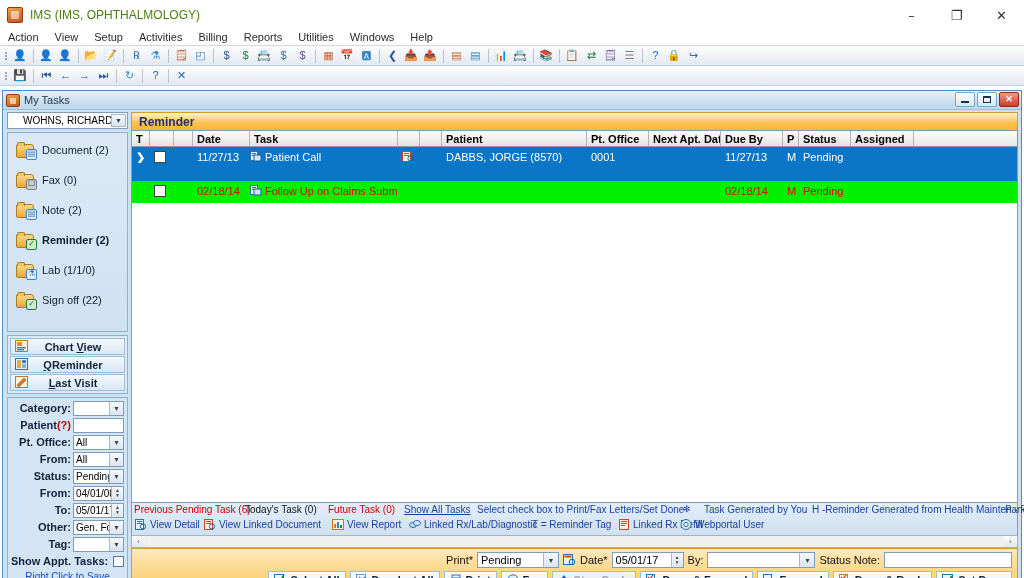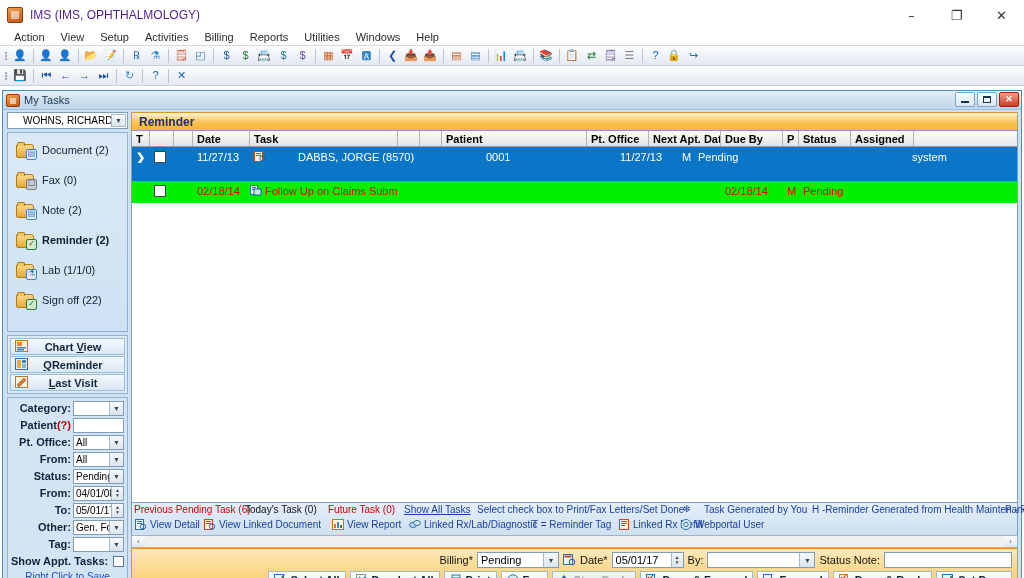--- a/index.html
+++ b/index.html
@@ -29,32 +29,32 @@
   .titlebar .app-icon {
     width: 16px; height: 16px; margin-left: 7px; margin-right: 7px;
     background: linear-gradient(160deg,#f0a24a,#c2561a);
     border: 1px solid #8b3c10; border-radius: 2px;
     position: relative; flex: 0 0 16px;
   }
   .titlebar .app-icon::after{
     content:""; position:absolute; left:3px; top:3px; width:8px; height:8px;
     background:#fff; opacity:.55; border-radius:1px;
   }
-  .titlebar .title-text { font-size: 12px; color: #4c1d95; }
+  .titlebar .title-text { font-size: 12px; color: #4d7c0f; }
   .win-btns { position: absolute; right: 0; top: 0; height: 30px; display: flex; }
   .win-btn {
     width: 45px; height: 30px; display: flex; align-items: center; justify-content: center;
     font-size: 13px; color: #333; font-family: "DejaVu Sans", sans-serif;
   }
 
   
   .menubar {
     height: 16px; flex: 0 0 16px;
     display: flex; align-items: center;
-    background: #ffffff; padding-left: 6px;
+    background: #ffffff; padding-left: 0;
     border-bottom: 1px solid #d7d7d7;
   }
   .menubar .mi { font-size: 11px; color: #2b2b2b; padding: 0 8px; line-height: 15px; }
 
   
   .toolbar {
     flex: 0 0 20px; height: 20px;
     background: linear-gradient(180deg,#fdfdfe 0%, #eef2f7 55%, #e2e9f1 100%);
     border-bottom: 1px solid #c6d0dc;
     display: flex; align-items: center; padding-left: 2px;
@@ -702,33 +702,44 @@
             <div class="grid-body" id="grid-body">
                 <div class="grow sel">
                   <div class="gc" style="width: 18px; flex: 0 0 18px;">
                     <span class="rowmark" style="color: rgb(255, 255, 255);">❯</span>
                   </div>
                   <div class="gc" style="width: 24px; flex: 0 0 24px; padding-top: 0px;">
                     <span class="cell-chk"></span>
                   </div>
                   <div class="gc" style="width: 19px; flex: 0 0 19px; padding-left: 2px;"></div>
                   <div class="gc" style="width: 57px; flex: 0 0 57px;">11/27/13</div>
+                  <div class="gc" style="width: 148px; flex: 0 0 148px; padding-left: 0px;">
+                    <span class="mini-ico">
+                      <svg width="12" height="11" viewBox="0 0 12 11">
+                        <rect x="0.5" y="0.5" width="7" height="9" fill="#eef7ff" stroke="#2e6fb0"></rect>
+                        <rect x="2" y="2" width="4" height="1" fill="#2e6fb0"></rect>
+                        <rect x="2" y="4" width="4" height="1" fill="#2e6fb0"></rect>
+                        <rect x="4" y="4" width="7" height="6" fill="#cfe6f8" stroke="#1a5f9c"></rect>
+                      </svg>
+                    </span>
+                    <span>Patient Call</span>
+                  </div>
                   <div class="gc" style="width: 22px; flex: 0 0 22px;">
                     <span class="mini-ico">
                       <svg width="12" height="11" viewBox="0 0 12 11">
                         <rect x="0.5" y="0.5" width="8" height="10" fill="#fdeeea" stroke="#c04a28"></rect>
                         <rect x="2" y="2" width="5" height="1" fill="#c04a28"></rect>
                         <rect x="2" y="4" width="5" height="1" fill="#c04a28"></rect>
                         <circle cx="8.5" cy="7.5" r="2.6" fill="none" stroke="#1a5f9c" stroke-width="1"></circle>
                       </svg>
                     </span>
                   </div>
                   <div class="gc" style="width: 22px; flex: 0 0 22px;"></div>
                   <div class="gc" style="width: 145px; flex: 0 0 145px;">DABBS, JORGE  (8570)</div>
-                  <div class="gc" style="width: 62px; flex: 0 0 62px; margin-left: 43px;">0001</div>
+                  <div class="gc" style="width: 62px; flex: 0 0 62px;">0001</div>
                   <div class="gc" style="width: 72px; flex: 0 0 72px;"></div>
                   <div class="gc" style="width: 62px; flex: 0 0 62px;">11/27/13</div>
                   <div class="gc" style="width: 16px; flex: 0 0 16px;">M</div>
                   <div class="gc" style="width: 52px; flex: 0 0 52px;">Pending</div>
                   <div class="gc" style="width: 162px; flex: 0 0 162px;"></div>
                   <div class="gc" style="width: 63px; flex: 0 0 63px;">system</div>
                 </div>
                 <div class="grow grn">
                   <div class="gc" style="width: 18px; flex: 0 0 18px;">
                     <span class="rowmark" style="color: rgb(0, 0, 0);"></span>
@@ -859,21 +870,21 @@
             </div>
           </div>
 
           <div class="hscroll">
             <span class="sb">‹</span>
             <span class="sb">›</span>
           </div>
 
           <div class="actionbar">
             <div class="ab-row">
-              <span class="ab-lbl">Billing*</span>
+              <span class="ab-lbl">Print*</span>
               <span class="ab-ctl" style="width:82px;">
                 <span>Pending</span>
                 <span class="dd">▼</span>
               </span>
               <span>
                 <svg width="13" height="12" viewBox="0 0 13 12">
                     <rect x="0.5" y="0.5" width="9" height="10" fill="#eaf4fd" stroke="#2e6fb0"></rect>
                     <rect x="1.5" y="1.5" width="7" height="2" fill="#c04a28"></rect>
                     <circle cx="9" cy="8" r="2.8" fill="none" stroke="#1a5f9c" stroke-width="1"></circle>
                   </svg>

